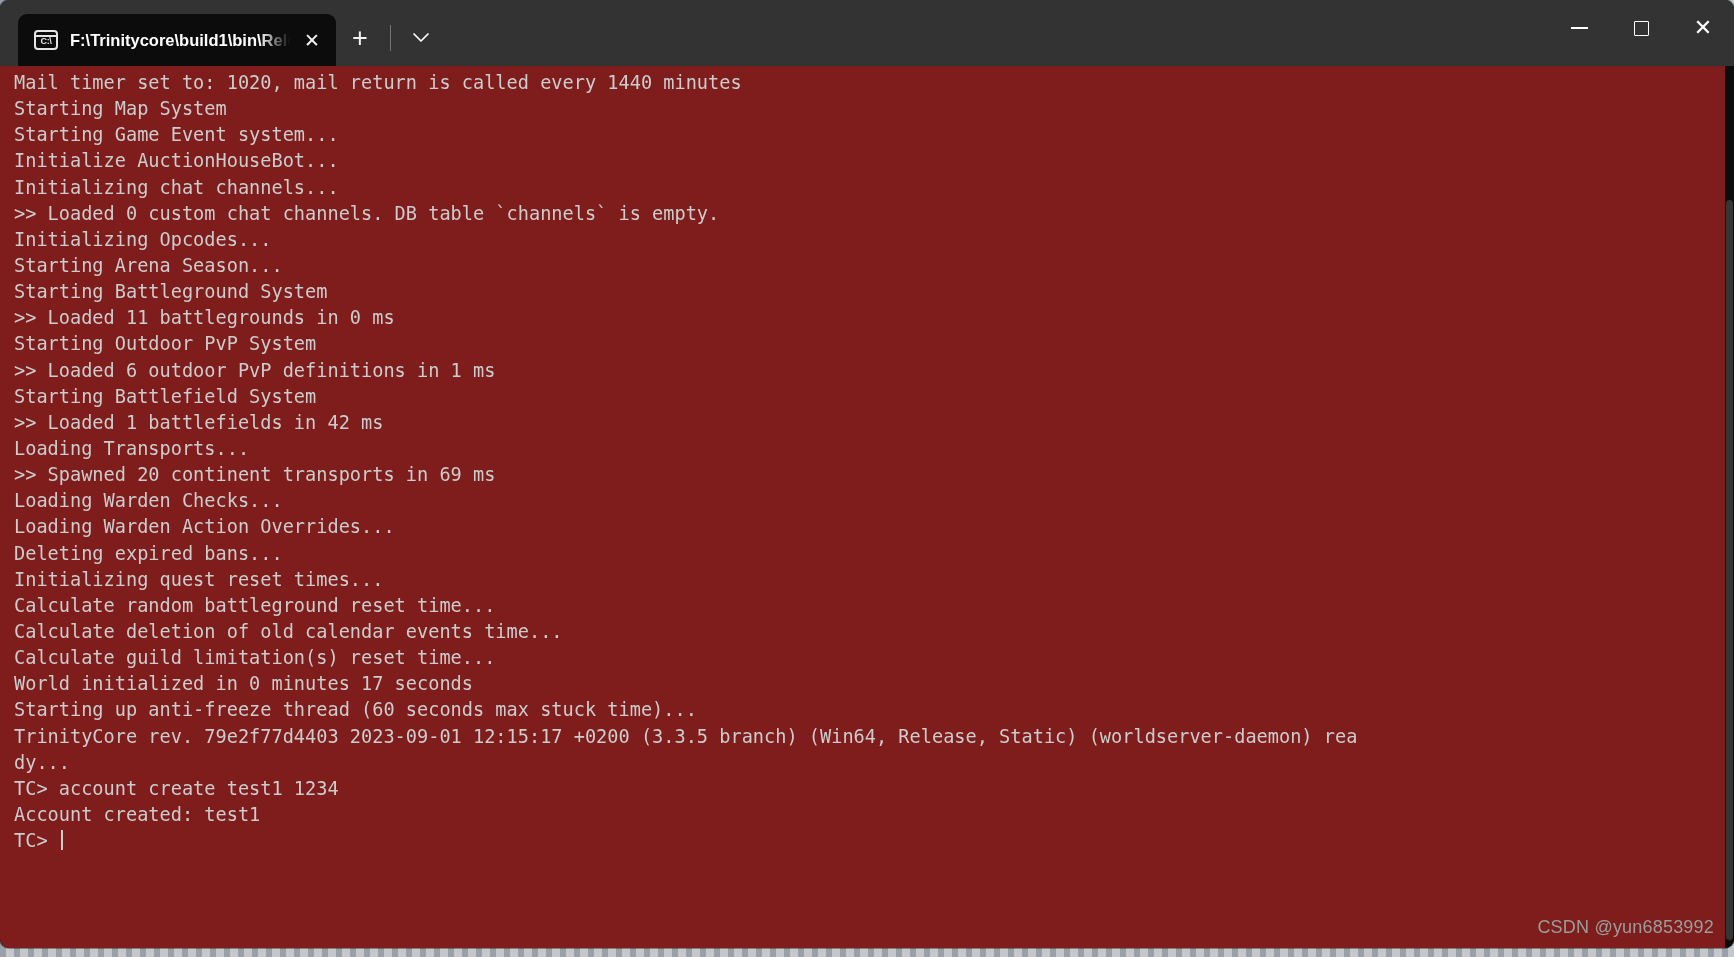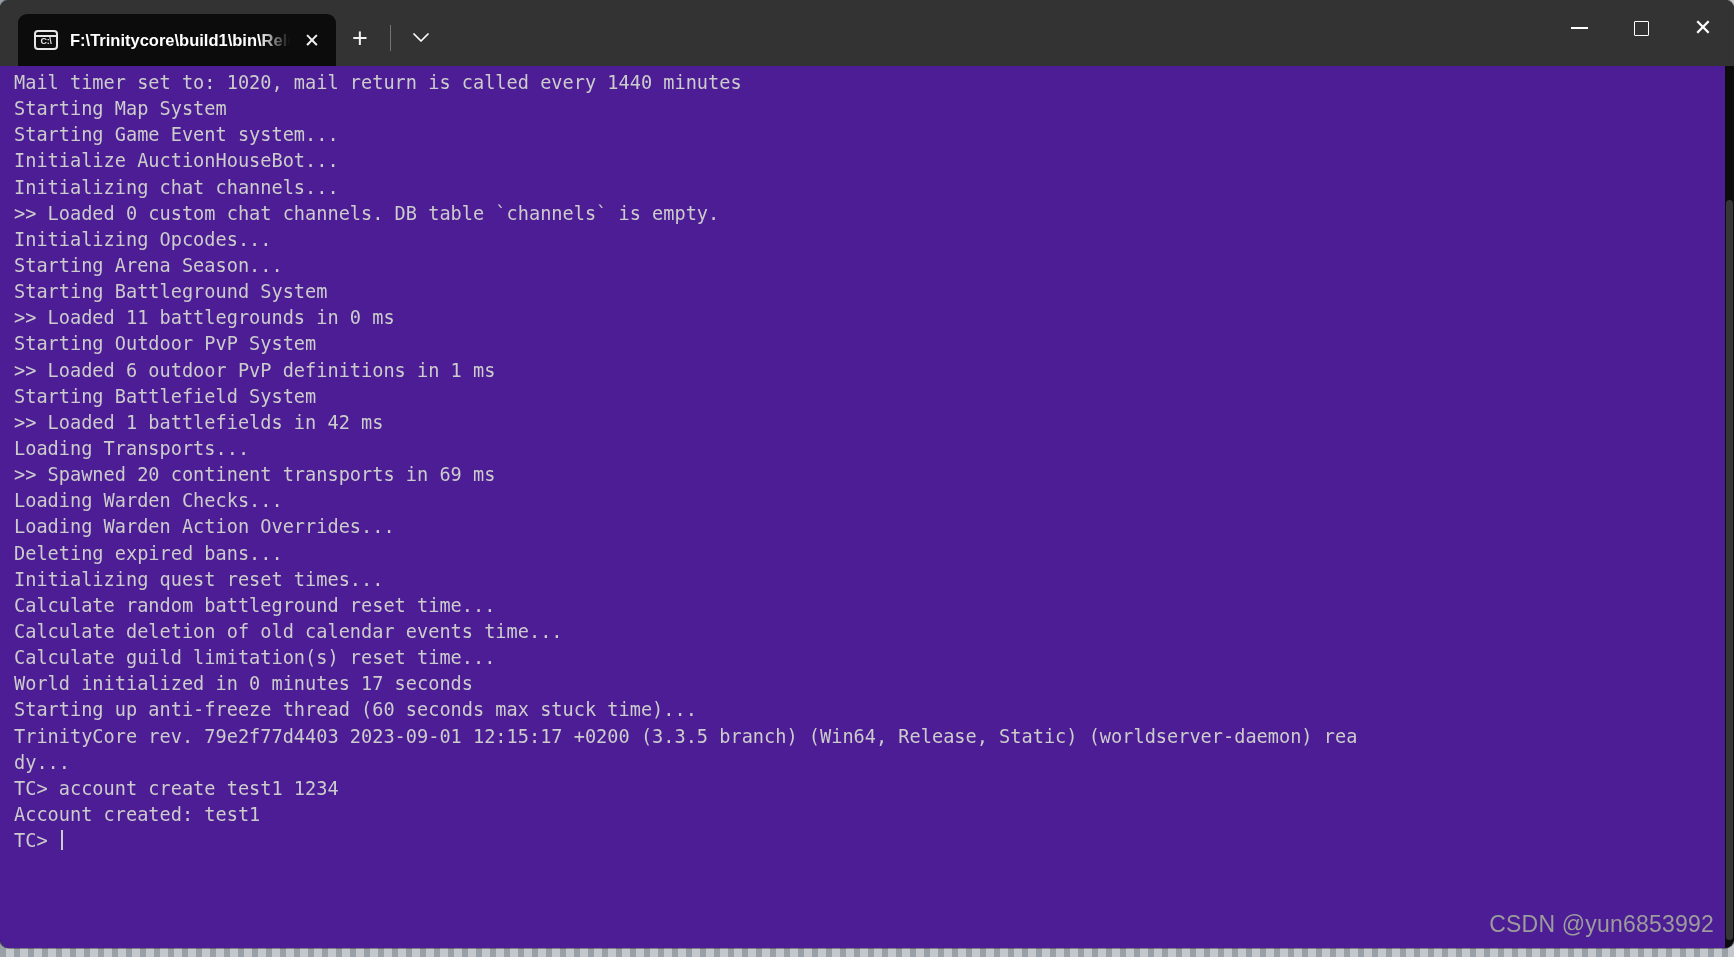--- a/index.html
+++ b/index.html
@@ -177,21 +177,21 @@
     width: 15px; height: 15px;
     border: 1.6px solid #ffffff;
     box-sizing: border-box;
     border-radius: 1px;
   }
 
   
   #terminal {
     position: relative;
     height: 882px;
-    background: #4c1d95;
+    background: #7f1d1d;
     overflow: hidden;
   }
   #term-text {
     position: absolute;
     left: 14px;
     top: 4px;
     right: 12px;
     font-family: "DejaVu Sans Mono", "Liberation Mono", monospace;
     font-size: 18.6px;
     line-height: 26.15px;
@@ -229,21 +229,21 @@
     opacity: .55;
   }
 
   
   #watermark {
     position: absolute;
     right: 20px;
     bottom: 10px;
     color: #9c9c9c;
     font-family: "Liberation Sans", sans-serif;
-    font-size: 23px;
+    font-size: 18px;
     letter-spacing: .2px;
   }
 </style>
 </head>
 <body>
 
 <div id="desktop"></div>
 
 <div id="window">
 

